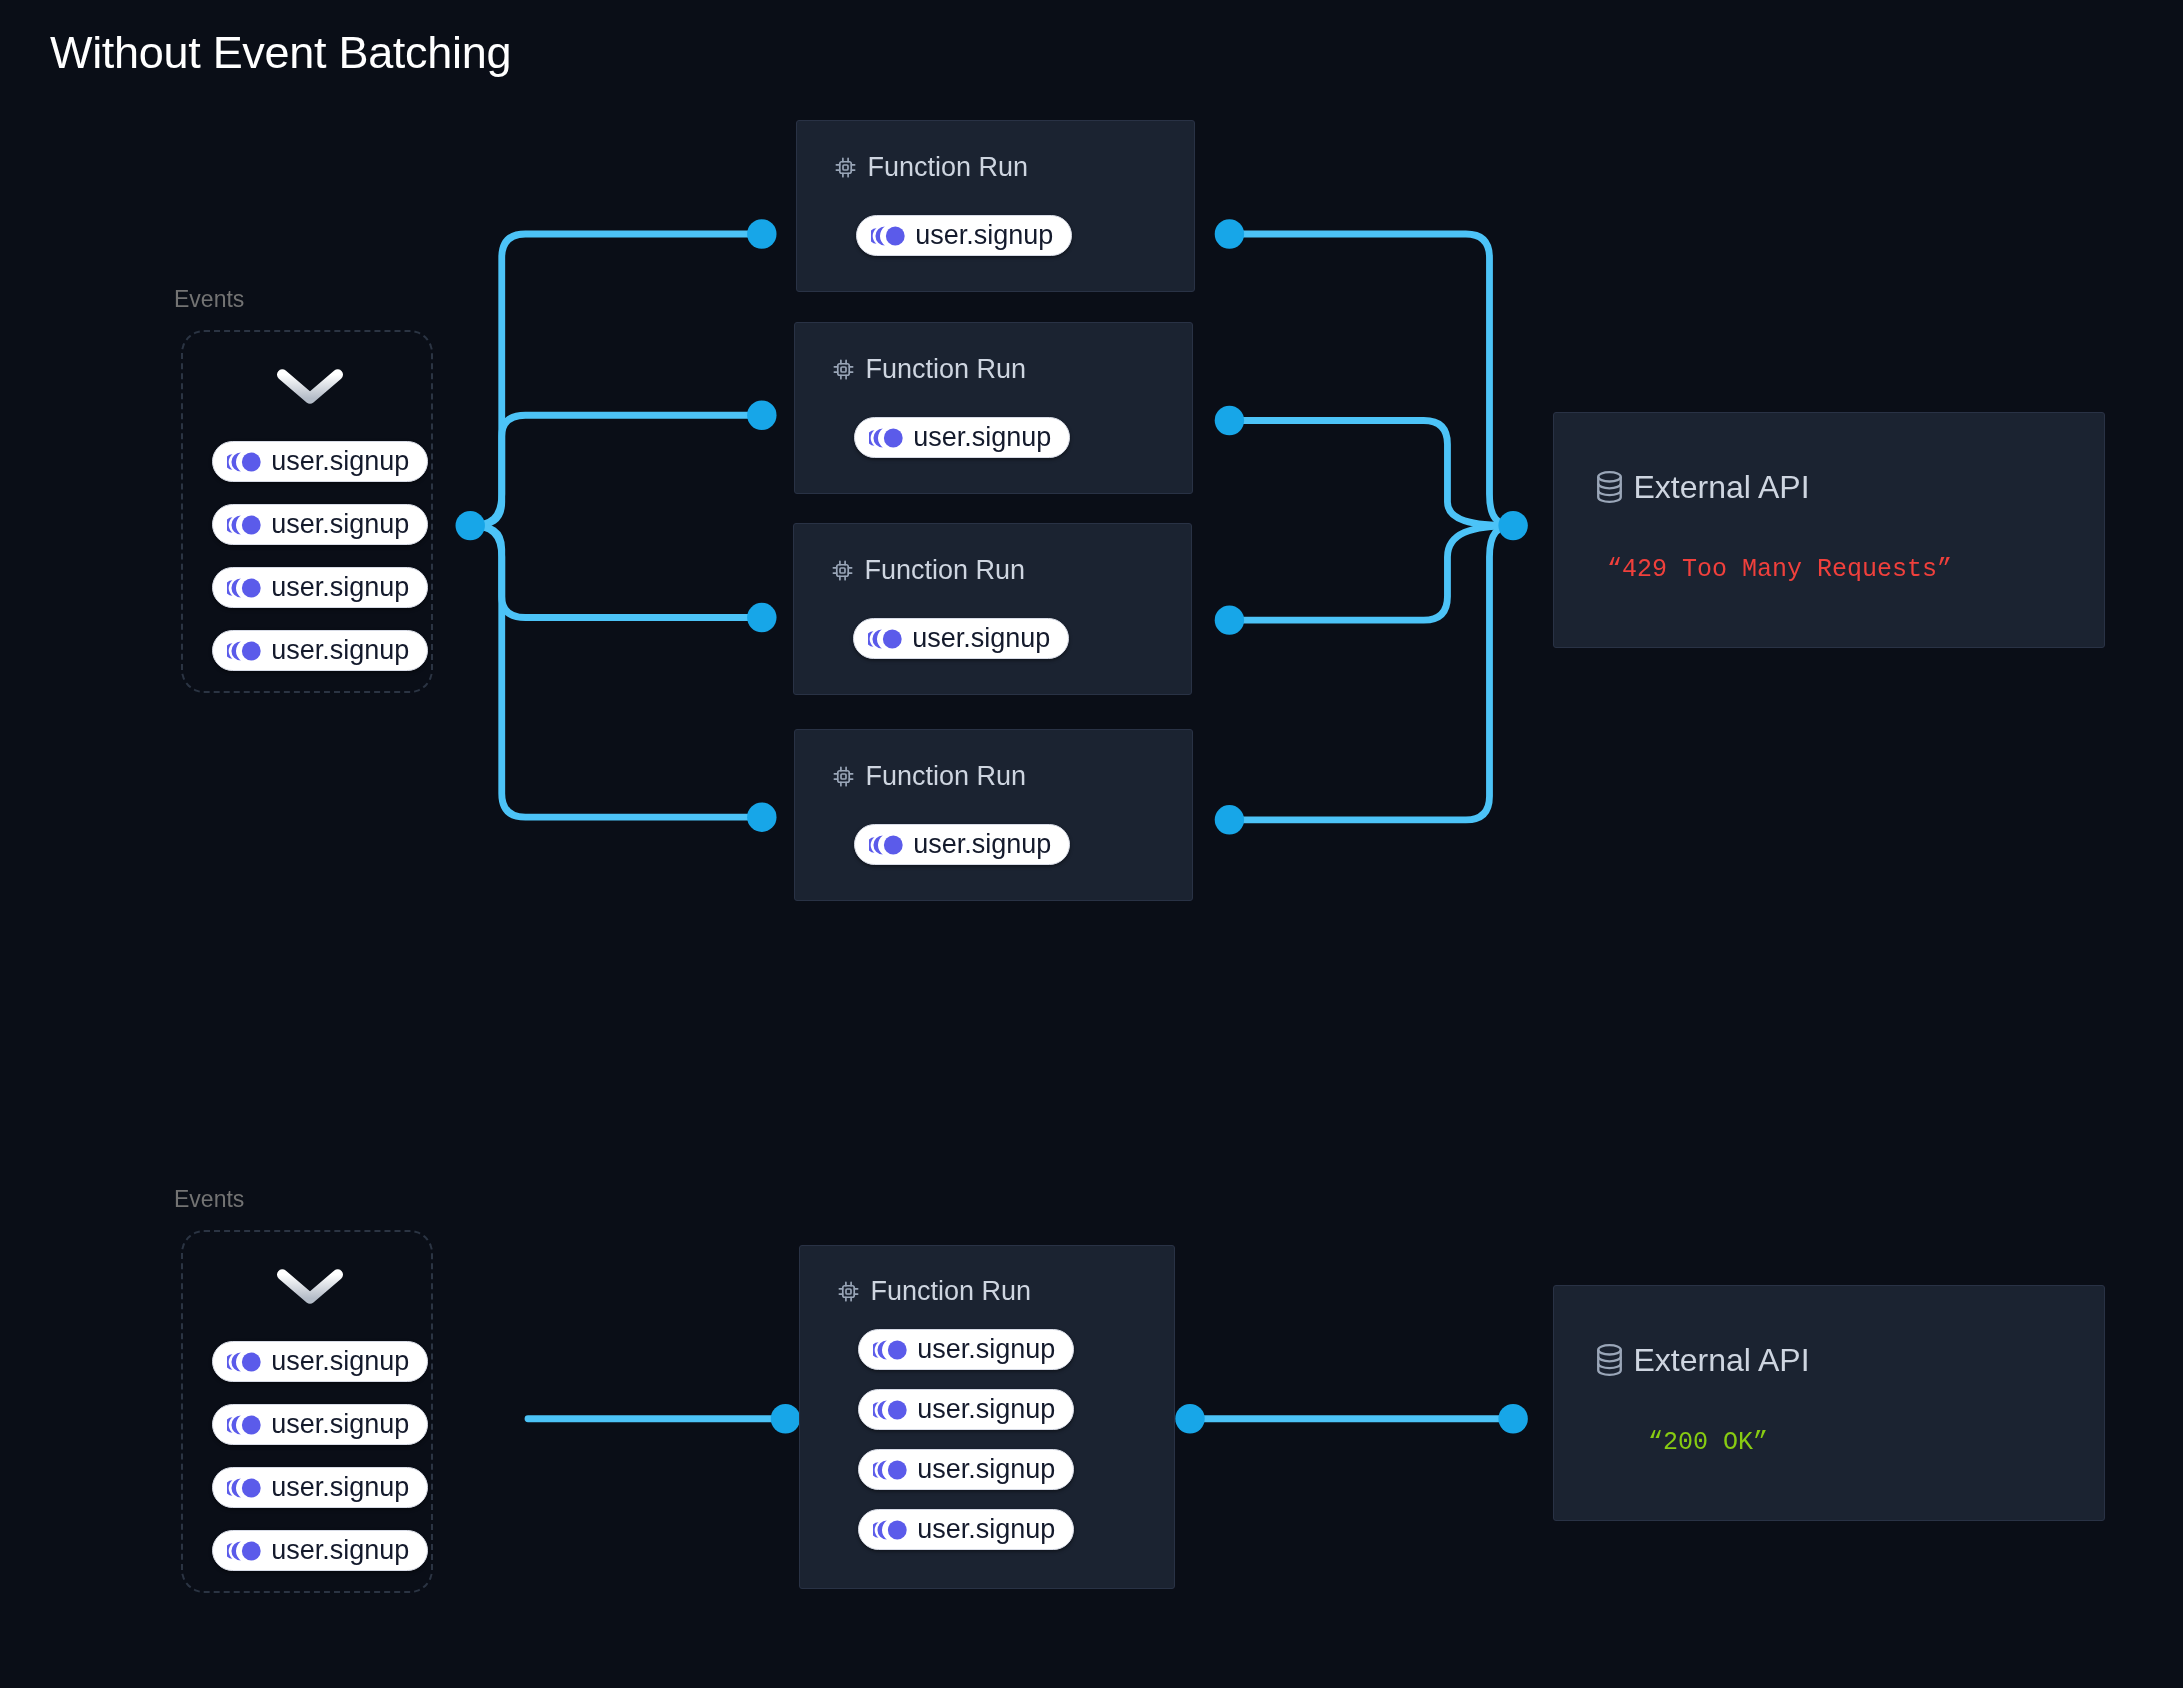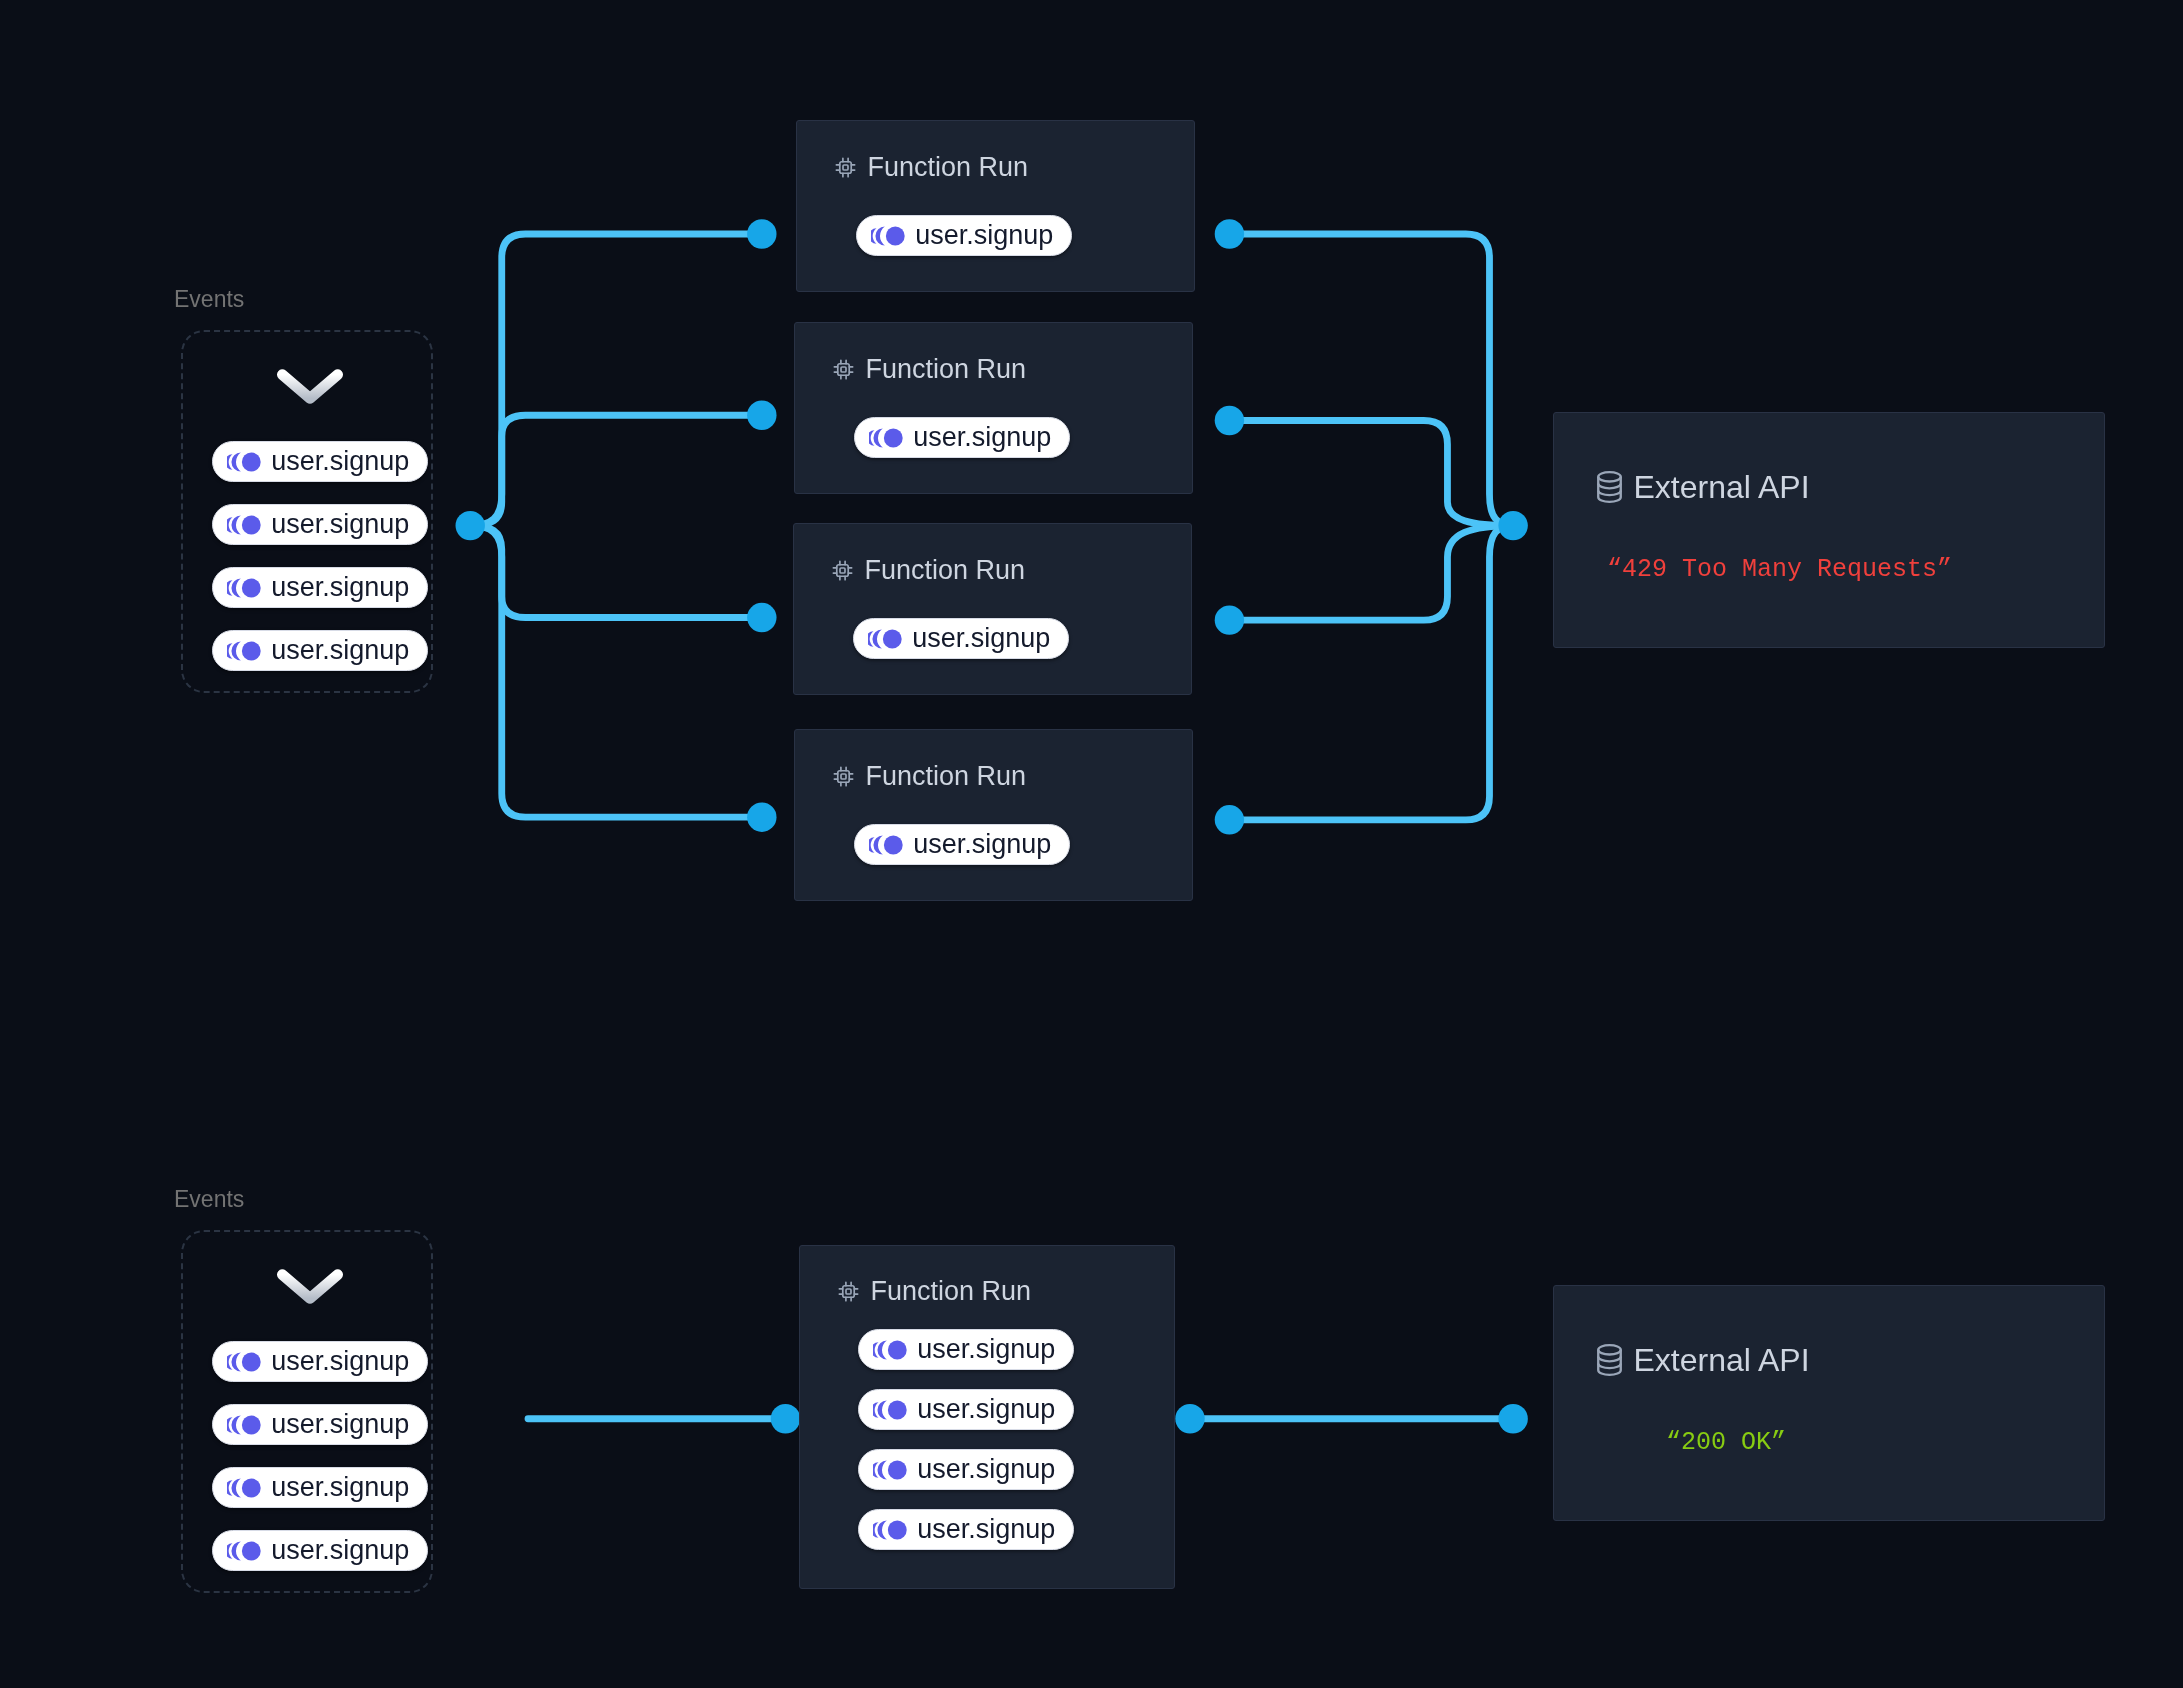--- a/index.html
+++ b/index.html
@@ -160,20 +160,21 @@
       <circle cx="2340" cy="1560" r="28"></circle>
 
       <circle cx="2880" cy="1000" r="28"></circle>
 
       <circle cx="1495" cy="2700" r="28"></circle>
       <circle cx="2265" cy="2700" r="28"></circle>
       <circle cx="2880" cy="2700" r="28"></circle>
     </g>
   </svg>
 
+  <div class="section-title" id="title-without">Without Event Batching</div>
 
   <div class="events-caption" style="left:174px; top:286px;">Events</div>
 
   <div class="events-box" id="events-box-top" style="left:181px; top:330px; width:252px; height:363px;">
 
     <svg class="chevron" style="left:94px; top:36px;" viewBox="0 0 100 56">
       <defs>
         <linearGradient id="cg1" x1="0" y1="0" x2="0" y2="1">
           <stop offset="0%" stop-color="#ffffff"></stop>
           <stop offset="100%" stop-color="#b4bcc8"></stop>
@@ -425,17 +426,17 @@
   <div class="card" style="left:1553px; top:1285px; width:552px; height:236px;">
     <div class="card-header" style="left:41px; top:57px;">
       <svg class="db-icon" viewBox="0 0 22 26">
         <ellipse cx="11" cy="5.2" rx="8.6" ry="3.6" fill="none" stroke="#9aa6b8" stroke-width="1.8"></ellipse>
         <path d="M2.4 5.2v15.6c0 2 3.85 3.6 8.6 3.6s8.6-1.6 8.6-3.6V5.2" fill="none" stroke="#9aa6b8" stroke-width="1.8"></path>
         <path d="M2.4 10.4c0 2 3.85 3.6 8.6 3.6s8.6-1.6 8.6-3.6" fill="none" stroke="#9aa6b8" stroke-width="1.8"></path>
         <path d="M2.4 15.6c0 2 3.85 3.6 8.6 3.6s8.6-1.6 8.6-3.6" fill="none" stroke="#9aa6b8" stroke-width="1.8"></path>
       </svg>
       <span class="card-title-lg">External API</span>
     </div>
-    <div class="status-text status-ok" style="left:94px; top:142px;margin-left:18px;">“200 OK”</div>
+    <div class="status-text status-ok" style="left:94px; top:142px;">“200 OK”</div>
   </div>
 
 </div>
 
 
 </body></html>

